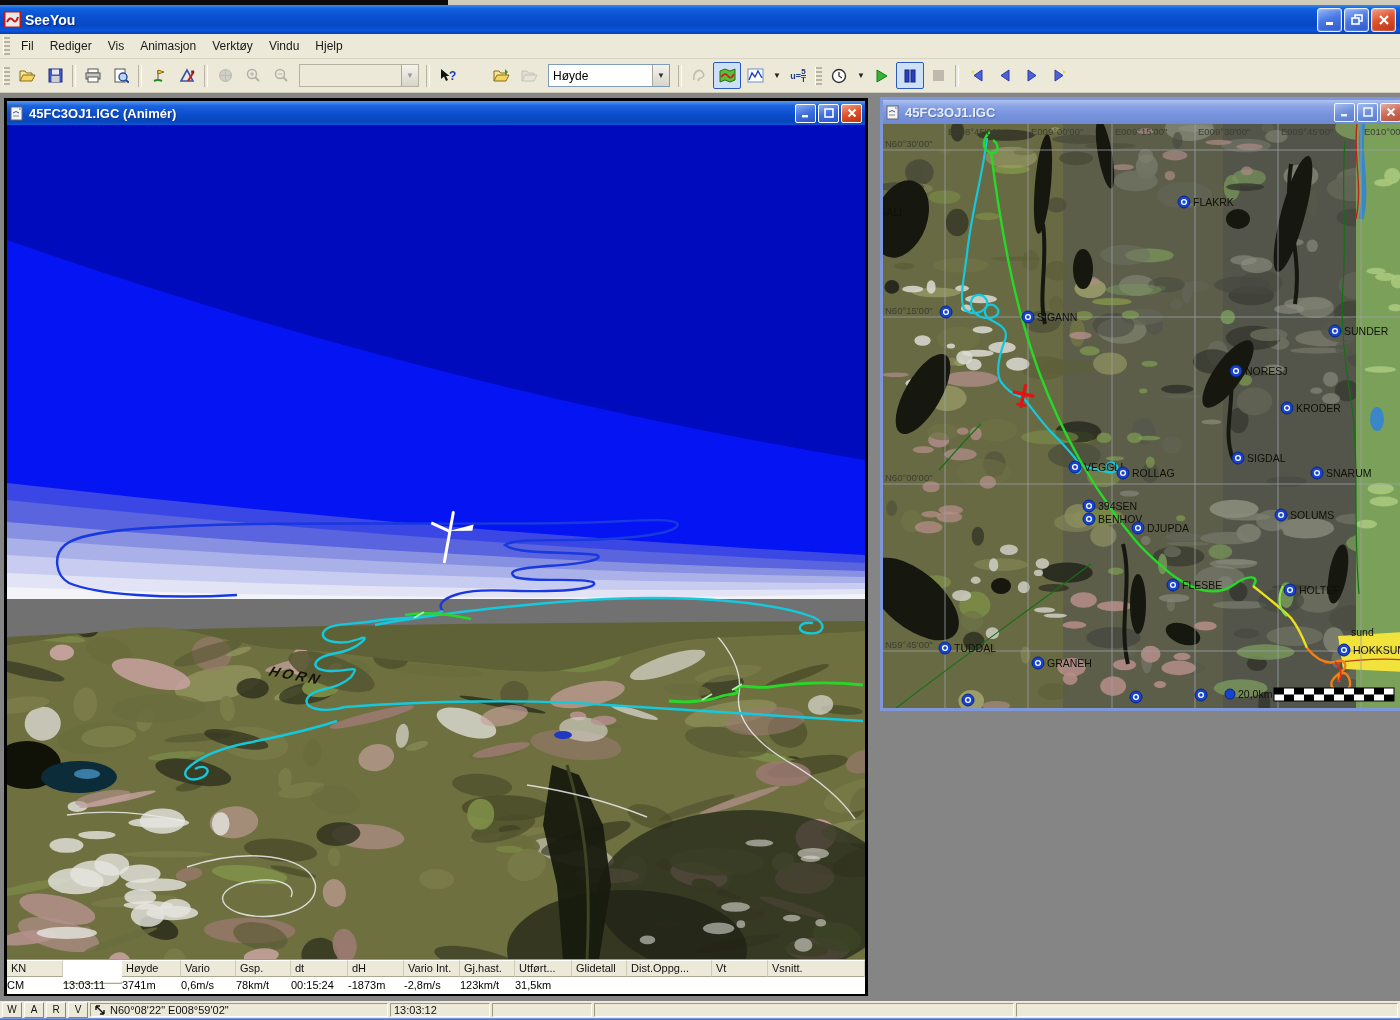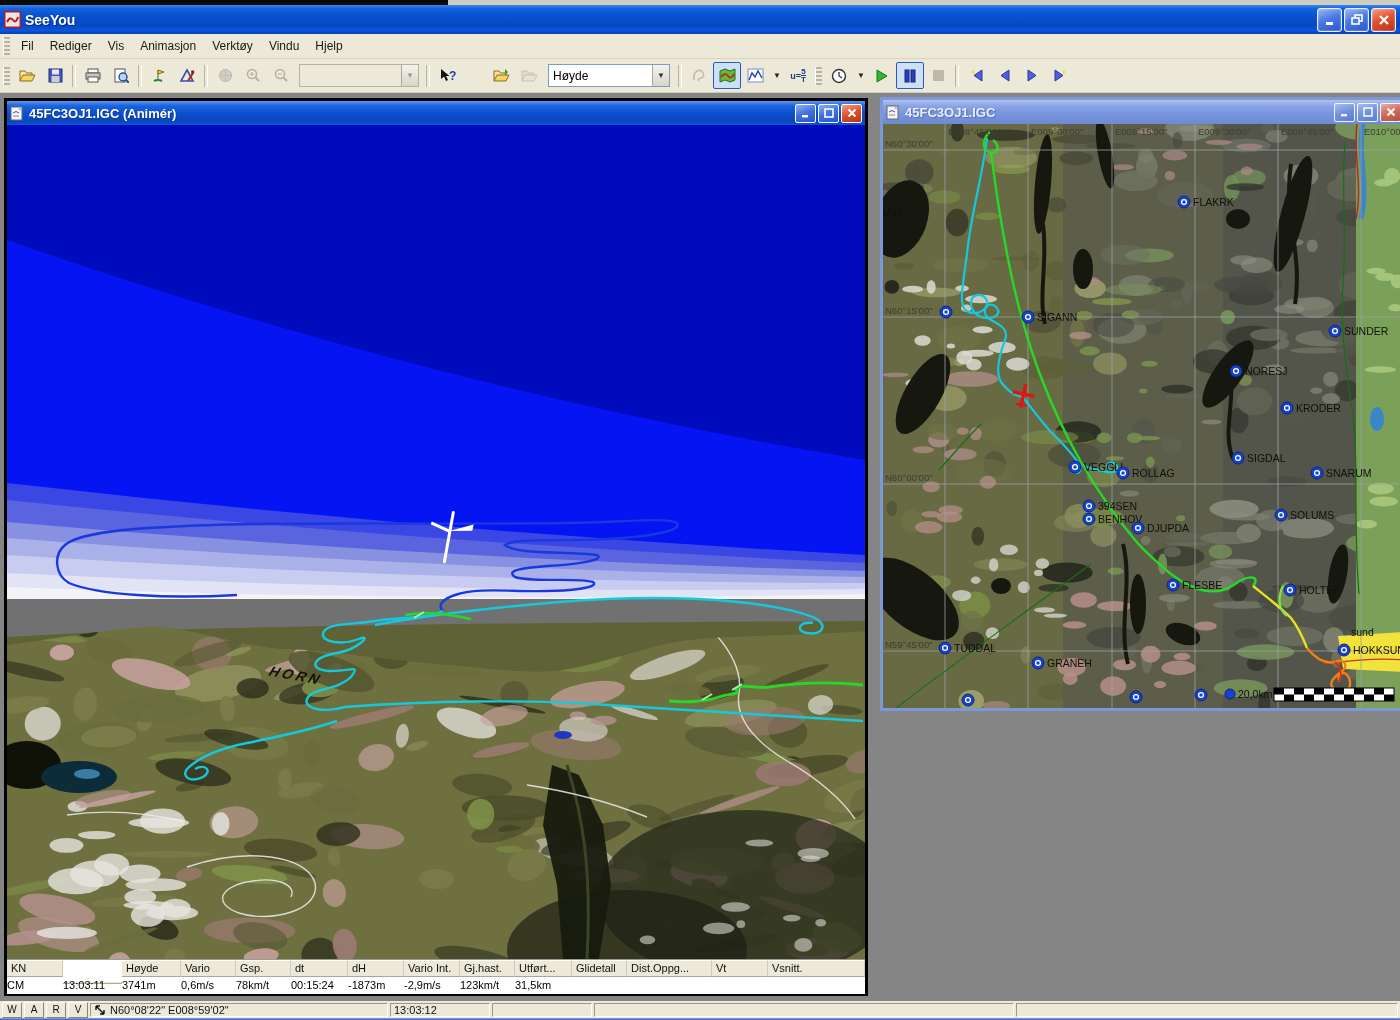--- a/index.html
+++ b/index.html
@@ -577,21 +577,21 @@
               <div class="cell" style="width: 97px;">Vsnitt.</div>
             </div>
           <div class="srow sdata" id="stats-row">
               <div class="cell" style="width: 56px;">CM</div>
               <div class="cell" style="width: 59px;">13:03:11</div>
               <div class="cell" style="width: 59px;">3741m</div>
               <div class="cell" style="width: 55px;">0,6m/s</div>
               <div class="cell" style="width: 55px;">78km/t</div>
               <div class="cell" style="width: 57px;">00:15:24</div>
               <div class="cell" style="width: 56px;">-1873m</div>
-              <div class="cell" style="width: 56px;">-2,9m/s</div>
+              <div class="cell" style="width: 56px;">-2,8m/s</div>
               <div class="cell" style="width: 55px;">123km/t</div>
               <div class="cell" style="width: 57px;">31,5km</div>
               <div class="cell" style="width: 55px; margin-top: 38px;">16,8</div>
               <div class="cell" style="width: 85px;"></div>
               <div class="cell" style="width: 56px;"></div>
               <div class="cell" style="width: 97px;"></div>
             </div>
         </div>
       </div>
     </div>

